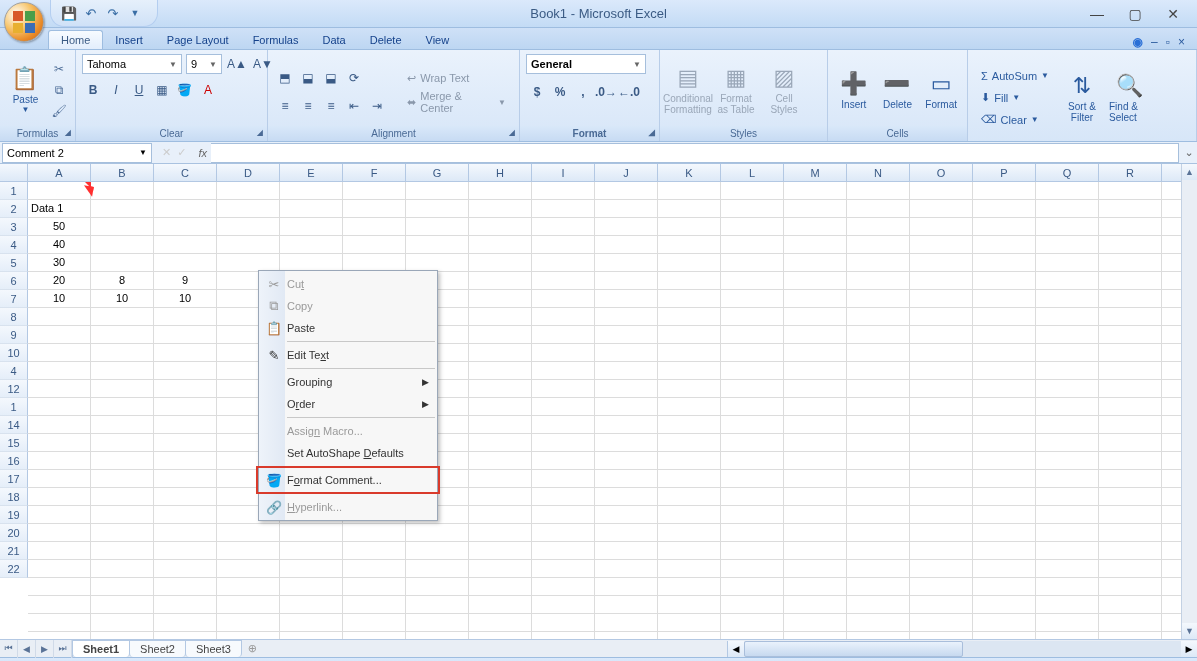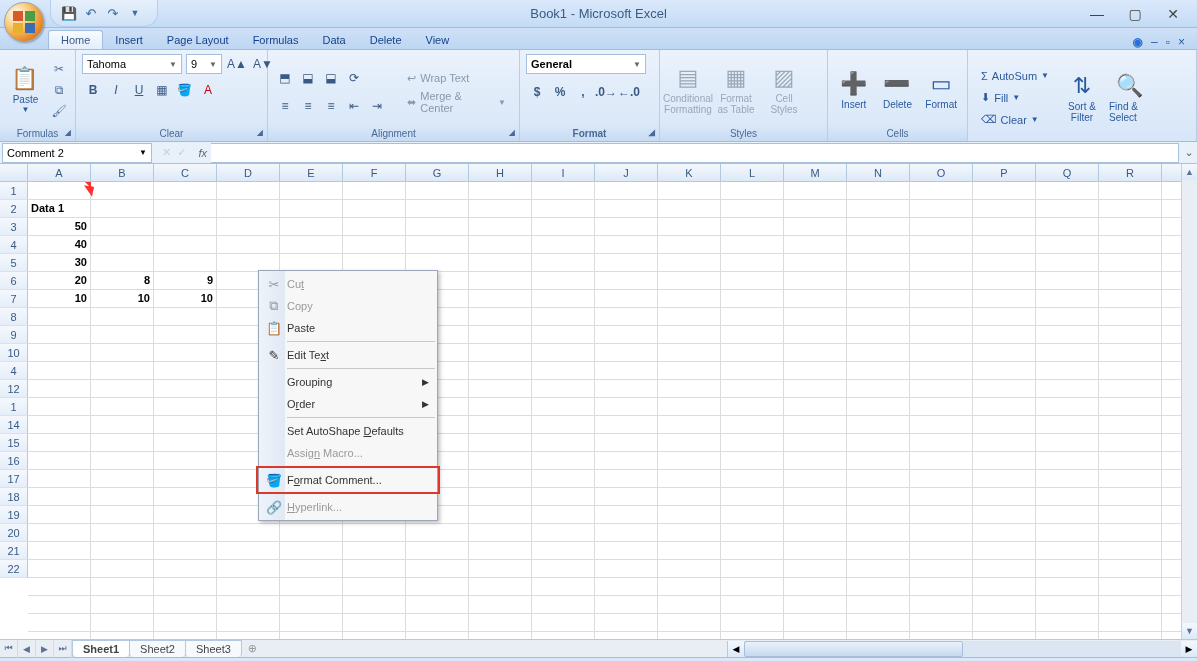--- a/index.html
+++ b/index.html
@@ -57,26 +57,26 @@
 .fbar-expand{width:16px;text-align:center;color:#666;}
 
 
 .gridwrap{position:relative;height:475px;overflow:hidden;background:#fff;}
 .colheads{display:flex;height:18px;background:linear-gradient(#f4f8fd,#dde9f7);border-bottom:1px solid #b3c8e3;position:absolute;top:0;left:0;right:16px;}
 .corner{width:28px;border-right:1px solid #b3c8e3;background:linear-gradient(#f4f8fd,#dde9f7);}
 .ch{flex:0 0 63px;border-right:1px solid #b3c8e3;text-align:center;font-size:11px;color:#3a5a85;line-height:18px;}
 .rows{position:absolute;top:18px;left:0;right:16px;bottom:0;}
 .rh-col{position:absolute;top:0;left:0;width:28px;}
 .rh{height:18px;border-bottom:1px solid #d8e2ee;border-right:1px solid #b3c8e3;background:linear-gradient(#f4f8fd,#e5eef9);text-align:center;font-size:11px;color:#3a5a85;line-height:18px;}
-.cellgrid{position:absolute;left:28px;top:0;right:0;bottom:0;font-weight:bold;}
+.cellgrid{position:absolute;left:28px;top:0;right:0;bottom:0;}
 .gridlines{position:absolute;inset:0;background-image:
   repeating-linear-gradient(to right,transparent 0,transparent 62px,#dcdcdc 62px,#dcdcdc 63px),
   repeating-linear-gradient(to bottom,transparent 0,transparent 17px,#dcdcdc 17px,#dcdcdc 18px);}
 .cell{position:absolute;width:62px;height:17px;padding:0 3px;font-size:11px;line-height:17px;overflow:hidden;}
-.cell.right{text-align:right;}
+.cell.right{text-align:center;}
 .vscroll{position:absolute;top:0;right:0;bottom:0;width:16px;background:#e9eef5;border-left:1px solid #c3d1e3;}
 .vscroll .arr{height:16px;text-align:center;font-size:9px;color:#5a7397;line-height:16px;background:linear-gradient(#f4f8fd,#dde9f7);}
 .vscroll .track{position:absolute;top:16px;bottom:16px;left:0;right:0;}
 
 
 .comment-box{position:absolute;left:98px;top:200px;width:152px;height:82px;background:#ffffe1;border:1px solid #888;padding:4px;font-size:11px;font-family:Tahoma,sans-serif;}
 .comment-box::before{content:"";position:absolute;inset:-5px;border:2px dotted #666;pointer-events:none;}
 .comment-handle{position:absolute;width:7px;height:7px;background:#fff;border:1px solid #333;}
 .h-tl{left:-4px;top:-4px;}.h-tr{right:-4px;top:-4px;}.h-bl{left:-4px;bottom:-4px;}.h-br{right:-4px;bottom:-4px;}
 .h-t{left:50%;top:-4px;transform:translateX(-50%);}.h-b{left:50%;bottom:-4px;transform:translateX(-50%);}
@@ -418,27 +418,27 @@
         <span class="micon"></span>
         <span>Grouping</span>
         <span class="arrow">▶</span>
       </div>
     <div class="mi">
         <span class="micon"></span>
         <span>O<u>r</u>der</span>
         <span class="arrow">▶</span>
       </div>
     <div class="sep"></div>
+    <div class="mi disabled">
+        <span class="micon"></span>
+        <span>Assig<u>n</u> Macro...</span>
+      </div>
     <div class="mi">
         <span class="micon"></span>
         <span>Set AutoShape <u>D</u>efaults</span>
-      </div>
-    <div class="mi disabled">
-        <span class="micon"></span>
-        <span>Assig<u>n</u> Macro...</span>
       </div>
     <div class="sep"></div>
     <div class="mi highlighted">
         <span class="micon">🪣</span>
         <span>F<u>o</u>rmat Comment...</span>
       </div>
     <div class="sep"></div>
     <div class="mi disabled">
         <span class="micon">🔗</span>
         <span><u>H</u>yperlink...</span>

